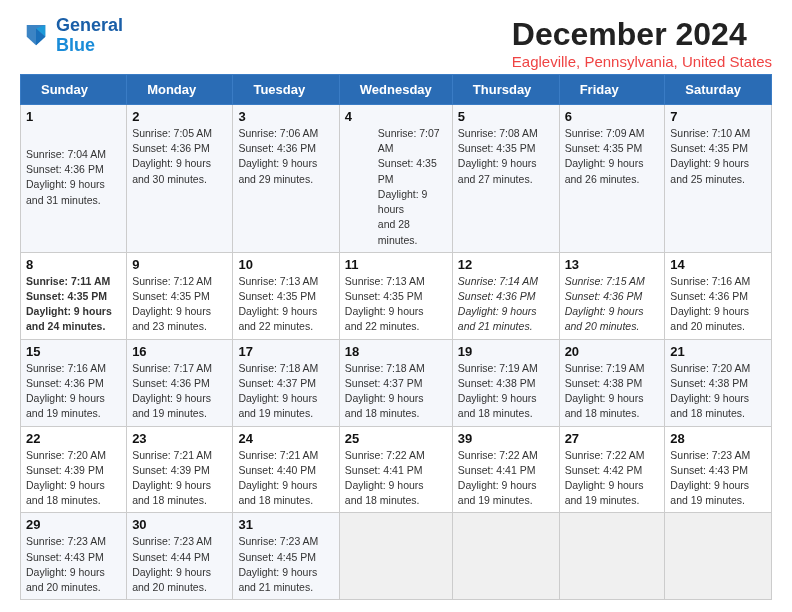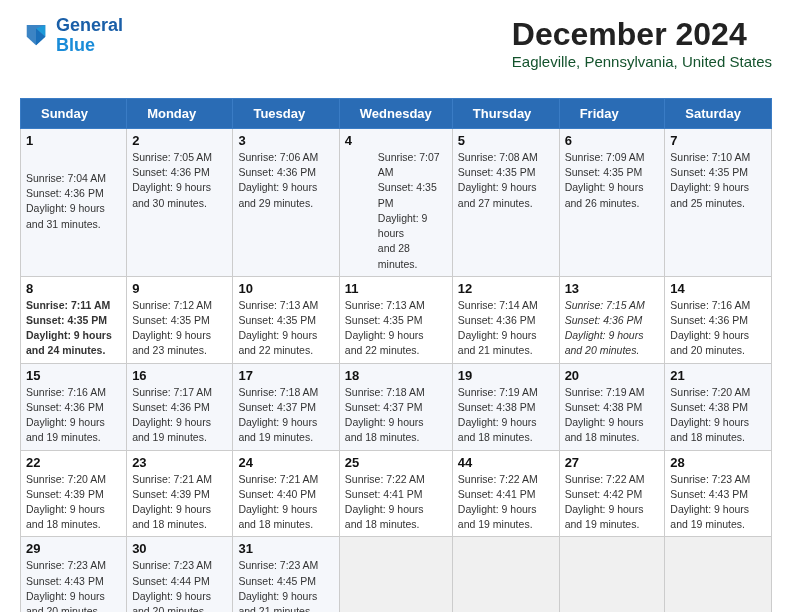--- a/index.html
+++ b/index.html
@@ -7,21 +7,21 @@
       font-family: Arial, sans-serif;
       background: #fff;
       width: 792px;
       min-height: 612px;
       padding: 16px 20px 20px 20px;
     }
     .header {
       display: flex;
       justify-content: space-between;
       align-items: flex-start;
-      margin-bottom: 28px;
+      margin-bottom: 4px;
     }
     .logo {
       display: flex;
       align-items: center;
       gap: 4px;
     }
     .logo-text {
       font-size: 18px;
       font-weight: bold;
       line-height: 1.1;
@@ -32,21 +32,21 @@
       height: 32px;
     }
     .title-block { text-align: left; }
     .month-title {
       font-size: 32px;
       font-weight: bold;
       color: #222;
     }
     .subtitle {
       font-size: 15px;
-      color: #14532d;
+      color: #ef4444;
     }
     table {
       width: 100%;
       border-collapse: collapse;
       font-size: 11px;
     }
     thead tr th {
       background: #2a6cb5;
       color: #fff;
       padding: 7px 20px;
@@ -188,21 +188,21 @@
         </td>
         <td>
           <span class="day-num">11</span>
           <div class="day-info" style="white-space: pre-line;">Sunrise: 7:13 AM
 Sunset: 4:35 PM
 Daylight: 9 hours
 and 22 minutes.</div>
         </td>
         <td>
           <span class="day-num">12</span>
-          <div class="day-info" style="white-space: pre-line;">Sunrise: 7:14 AM
+          <div class="day-info" style="white-space: pre-line; font-style: italic;">Sunrise: 7:14 AM
 Sunset: 4:36 PM
 Daylight: 9 hours
 and 21 minutes.</div>
         </td>
         <td>
           <span class="day-num">13</span>
           <div class="day-info" style="white-space: pre-line; font-style: italic;">Sunrise: 7:15 AM
 Sunset: 4:36 PM
 Daylight: 9 hours
 and 20 minutes.</div>
@@ -289,21 +289,21 @@
 and 18 minutes.</div>
         </td>
         <td>
           <span class="day-num">25</span>
           <div class="day-info" style="white-space: pre-line;">Sunrise: 7:22 AM
 Sunset: 4:41 PM
 Daylight: 9 hours
 and 18 minutes.</div>
         </td>
         <td>
-          <span class="day-num">44</span>
+          <span class="day-num">39</span>
           <div class="day-info" style="white-space: pre-line;">Sunrise: 7:22 AM
 Sunset: 4:41 PM
 Daylight: 9 hours
 and 19 minutes.</div>
         </td>
         <td>
           <span class="day-num">27</span>
           <div class="day-info" style="white-space: pre-line;">Sunrise: 7:22 AM
 Sunset: 4:42 PM
 Daylight: 9 hours

